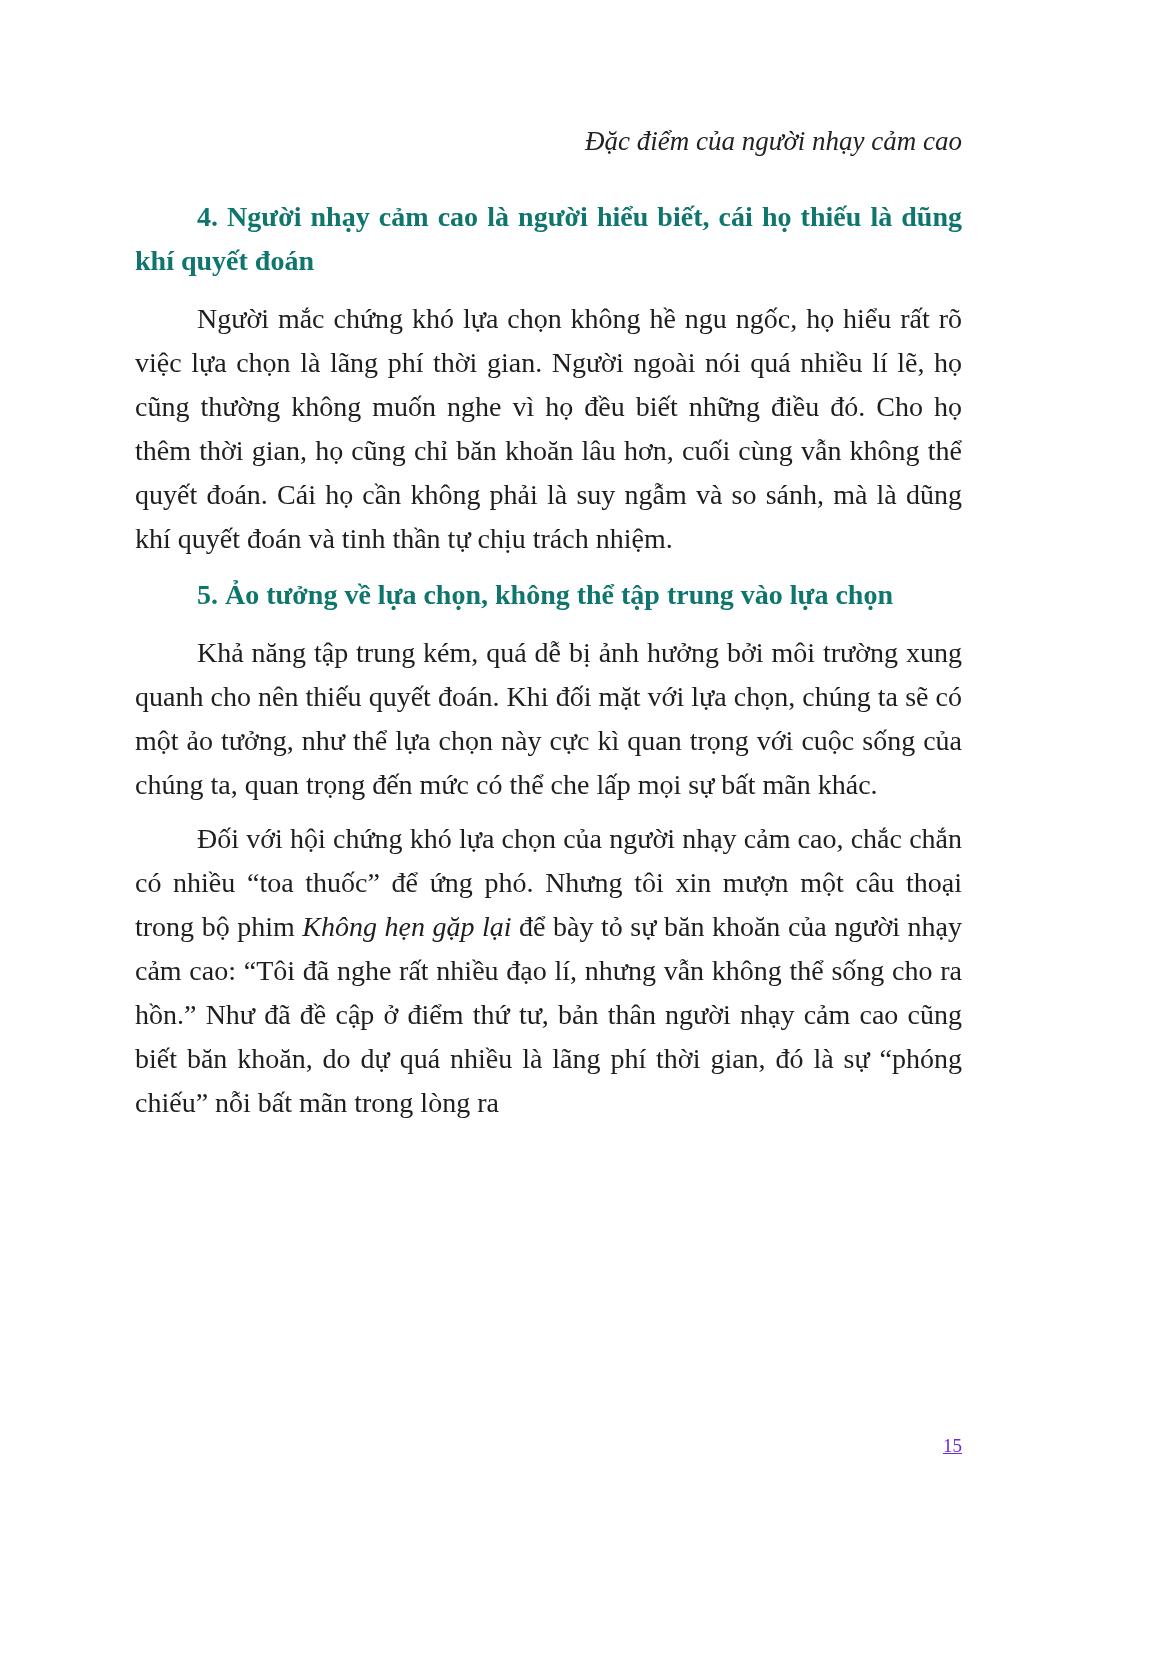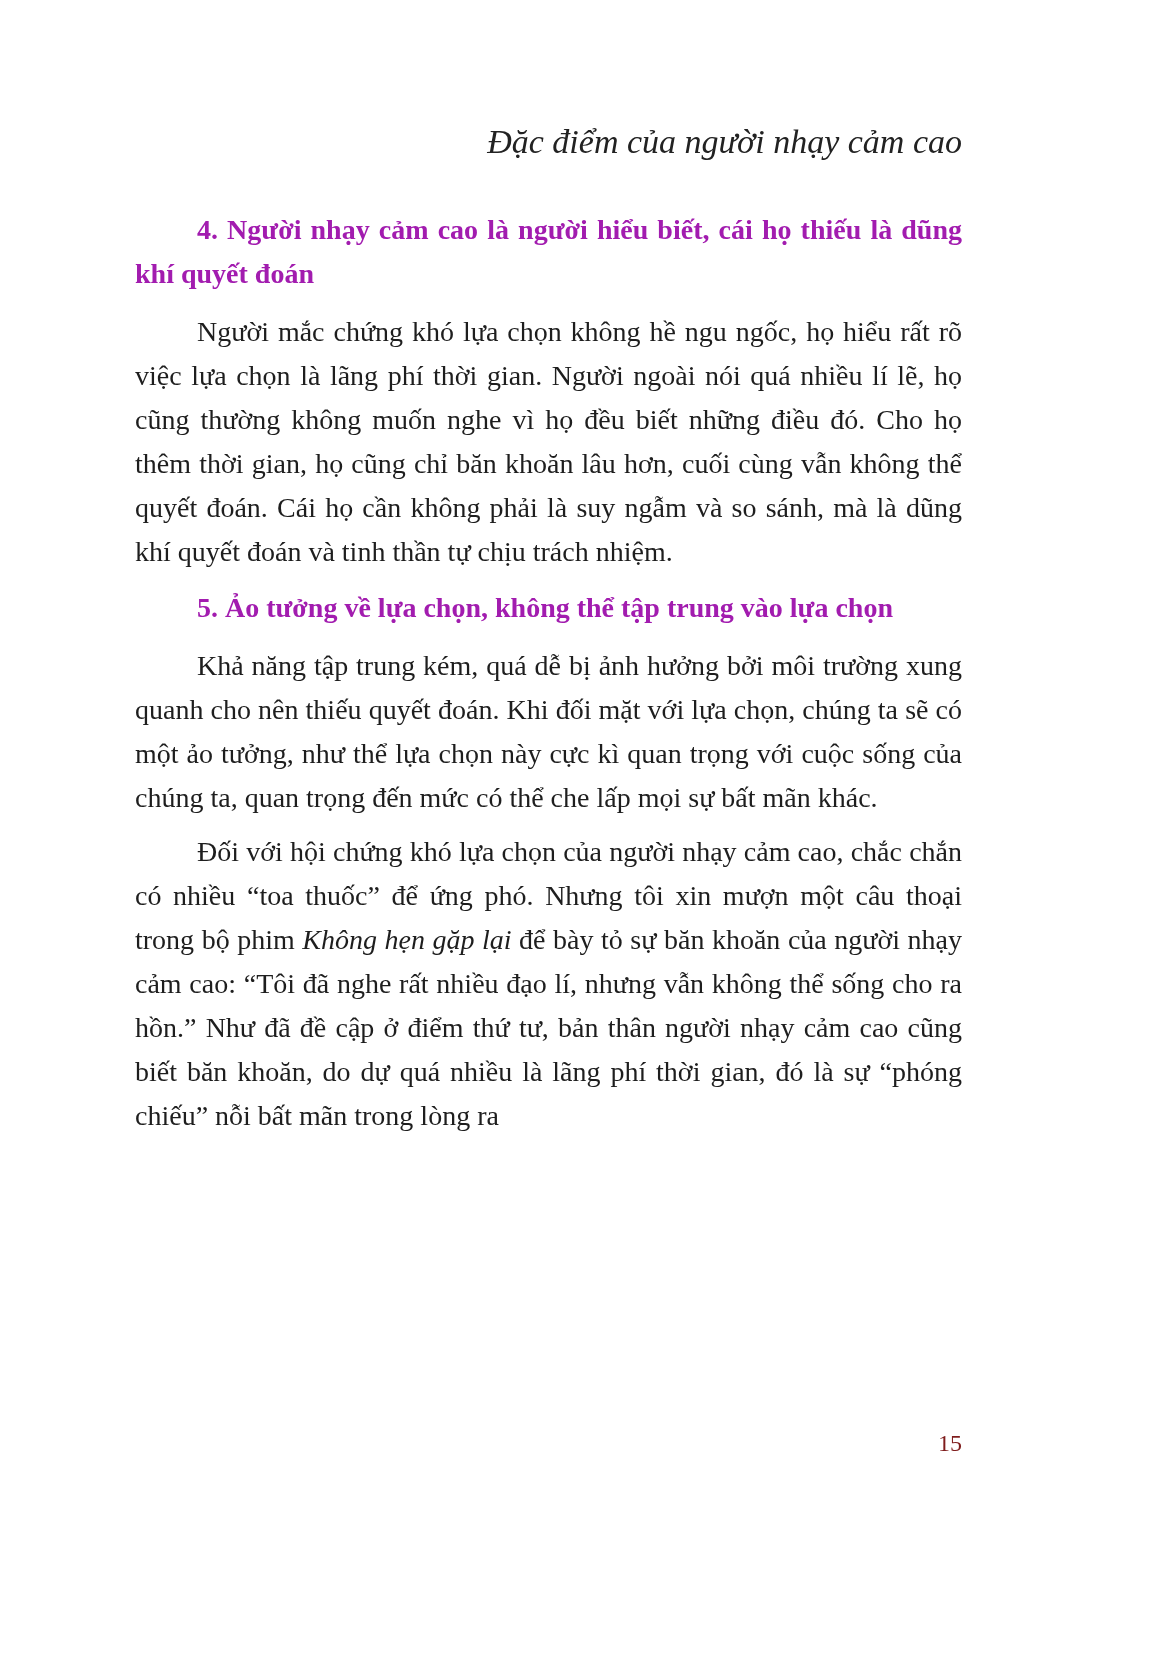--- a/index.html
+++ b/index.html
@@ -11,50 +11,51 @@
     margin: 0 auto;
     background: #ffffff;
     color: #1e1e1e;
     font-family: "Liberation Serif", "DejaVu Serif", serif;
     padding: 124px 204px 0 135px;
     overflow: hidden;
   }
   .running-head {
     text-align: right;
     font-style: italic;
-    font-size: 34px;
+    font-size: 27px;
     line-height: 35px;
-    margin-bottom: 49px;
+    margin-bottom: 36px;
     color: #222222;
   }
   .body-para {
     font-size: 28px;
     line-height: 44px;
     text-align: justify;
     text-indent: 62px;
     margin-bottom: 10px;
   }
   .no-indent { text-indent: 0; }
   .section-heading {
     font-size: 28px;
     line-height: 44px;
     font-weight: bold;
     text-align: justify;
     text-indent: 62px;
     margin-top: 12px;
     margin-bottom: 14px;
-    color: #a21caf;
+    color: #0f766e;
   }
   .movie-title { }
   .page-number {
     position: absolute;
     right: 204px;
     bottom: 205px;
-    font-size: 24px;
-    color: #7f1d1d;
+    font-size: 19px;
+    color: #6d28d9;
+    text-decoration: underline;
   }
 </style>
 </head>
 <body>
 
 <div class="page">
 
   <div class="running-head">Đặc điểm của người nhạy cảm cao</div>
 
 

